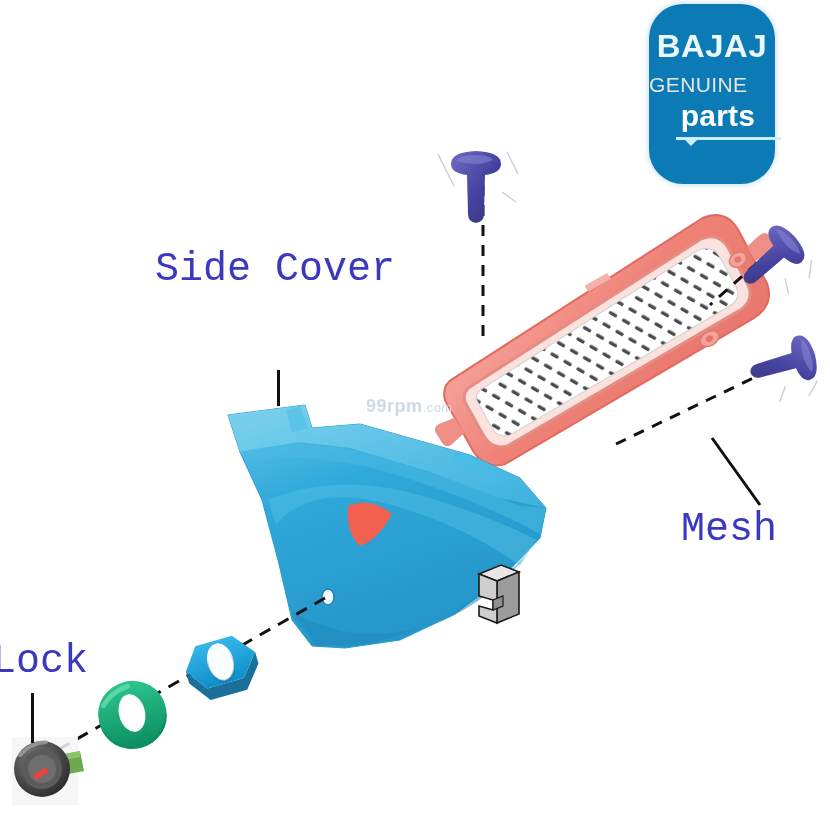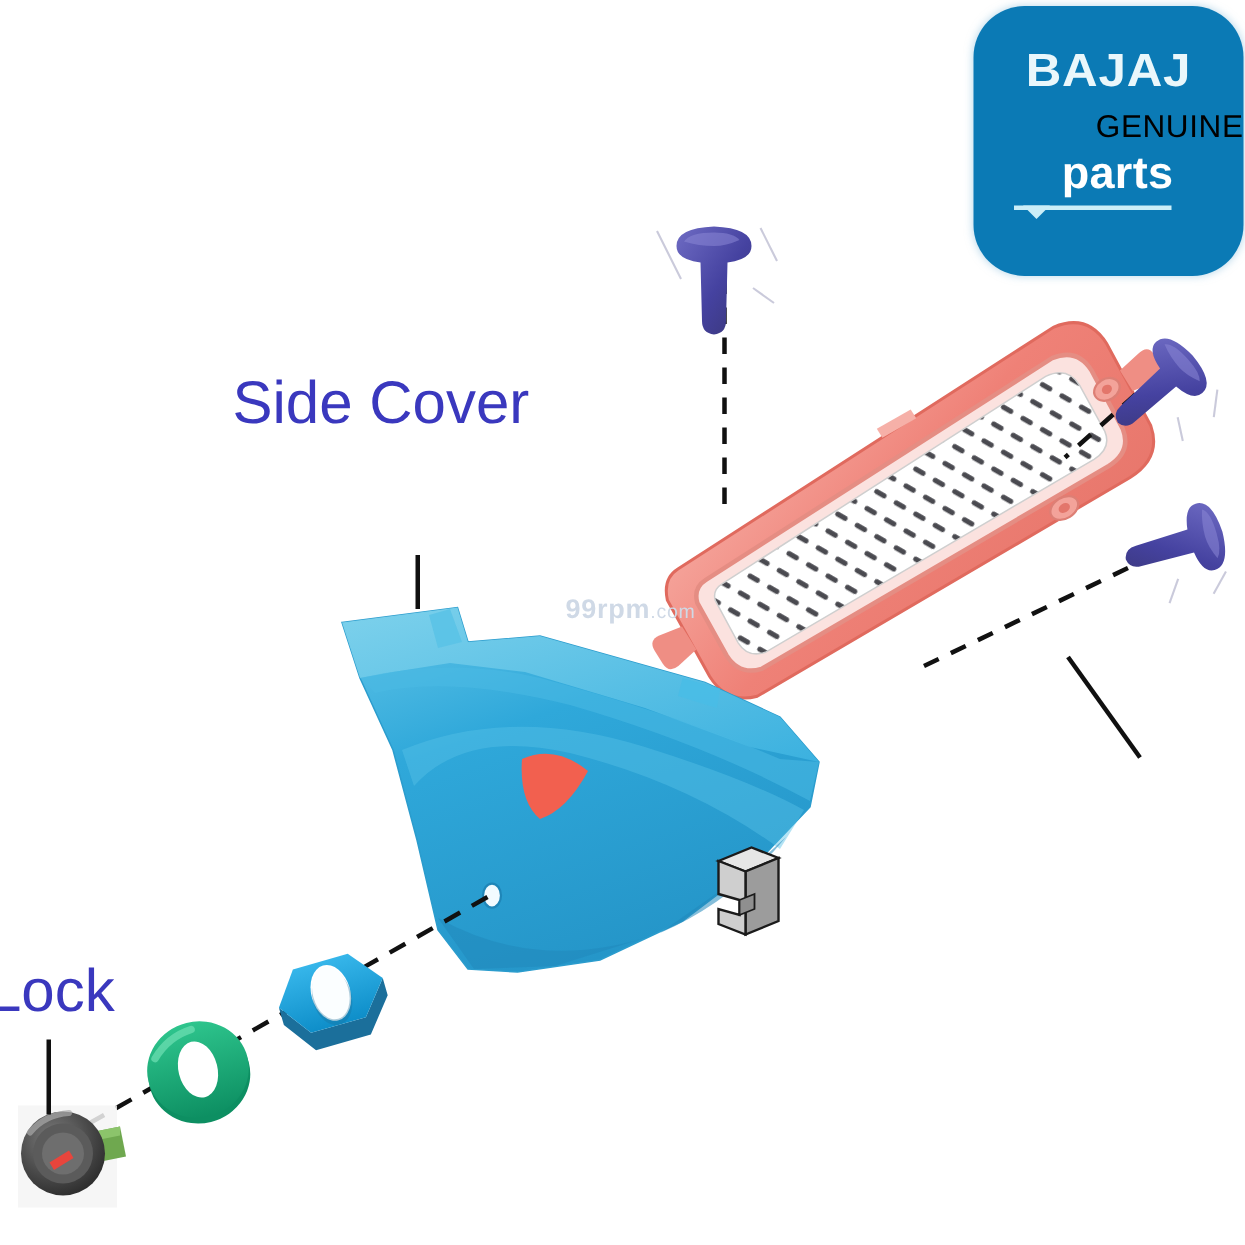--- a/index.html
+++ b/index.html
@@ -16,21 +16,21 @@
     height: 830px;
     background: #ffffff;
     overflow: hidden;
   }
   .abs { position: absolute; }
 
   
   #bajaj-logo {
     left: 649px;
     top: 4px;
-    width: 180px;
+    width: 126px;
     height: 180px;
     background: #0b7ab5;
     border-radius: 34px;
     box-shadow: 0 0 6px rgba(120,180,215,0.55);
   }
   #bajaj-wordmark {
     position: absolute;
     left: 0; right: 0;
     top: 27px;
     text-align: center;
@@ -39,22 +39,22 @@
     font-weight: bold;
     font-size: 31px;
     letter-spacing: 0.5px;
     line-height: 1;
     transform: scaleX(1.06);
   }
   #bajaj-genuine {
     position: absolute;
     left: 0; right: 0;
     top: 70px;
-    text-align: right;
-    color: #000000;
+    text-align: left;
+    color: #e5e5e5;
     font-family: "Liberation Sans", sans-serif;
     font-size: 21px;
     letter-spacing: 0.4px;
     line-height: 1;
   }
   #bajaj-parts {
     position: absolute;
     left: 12px; right: 0;
     top: 97px;
     text-align: center;
@@ -79,21 +79,21 @@
     top: 133px;
     width: 0; height: 0;
     border-left: 9px solid transparent;
     border-right: 9px solid transparent;
     border-top: 9px solid #cbeef8;
   }
 
   
   .part-label {
     color: #3a38be;
-    font-family: Liberation Sans, sans-serif;
+    font-family: Liberation Mono, monospace;
     font-size: 40px;
     line-height: 1.18;
     white-space: nowrap;
   }
   #label-side-cover { left: 155px; top: 246px; }
   #label-mesh       { left: 681px; top: 506px; }
   #label-lock       { left: -8px;  top: 638px; }
 
   
   .leader { background: #101010; }
@@ -101,21 +101,20 @@
   #leader-lock       { left: 31px;  top: 693px; width: 3px; height: 50px; }
 
   
   #watermark {
     left: 366px; top: 396px;
     color: #cfd9e6;
     font-family: "Liberation Sans", sans-serif;
     font-size: 18px;
     font-weight: bold;
     letter-spacing: 0.5px;
-    margin-left: 11px;
   }
   #watermark .dom { font-size: 13px; font-weight: normal; }
 
   svg.layer {
     position: absolute;
     left: 0; top: 0;
     width: 830px; height: 830px;
     overflow: visible;
   }
 </style>
@@ -316,20 +315,21 @@
     <div id="bajaj-parts">parts</div>
     <div id="bajaj-underline"></div>
     <div id="bajaj-arrow"></div>
   </div>
 
   <div id="label-side-cover" class="abs part-label">
     <div>Side Cover</div>
   </div>
   <div id="leader-side-cover" class="abs leader"></div>
 
+  <div id="label-mesh" class="abs part-label">Mesh</div>
 
   <div id="label-lock" class="abs part-label">Lock</div>
   <div id="leader-lock" class="abs leader"></div>
 
   <div id="watermark" class="abs">
     <span>99rpm</span><span class="dom">.com</span>
   </div>
 
 </div>
 

